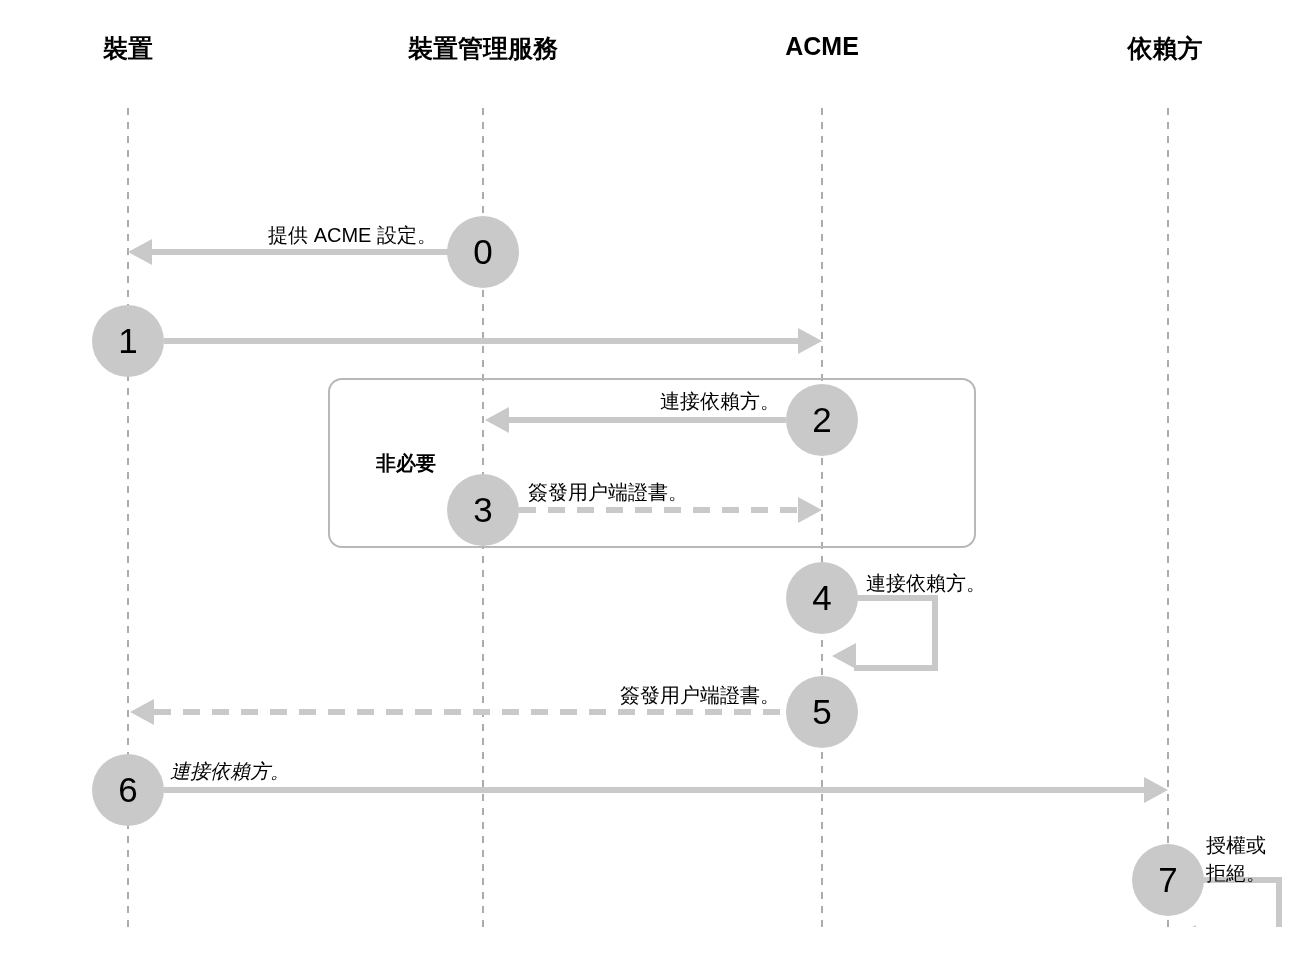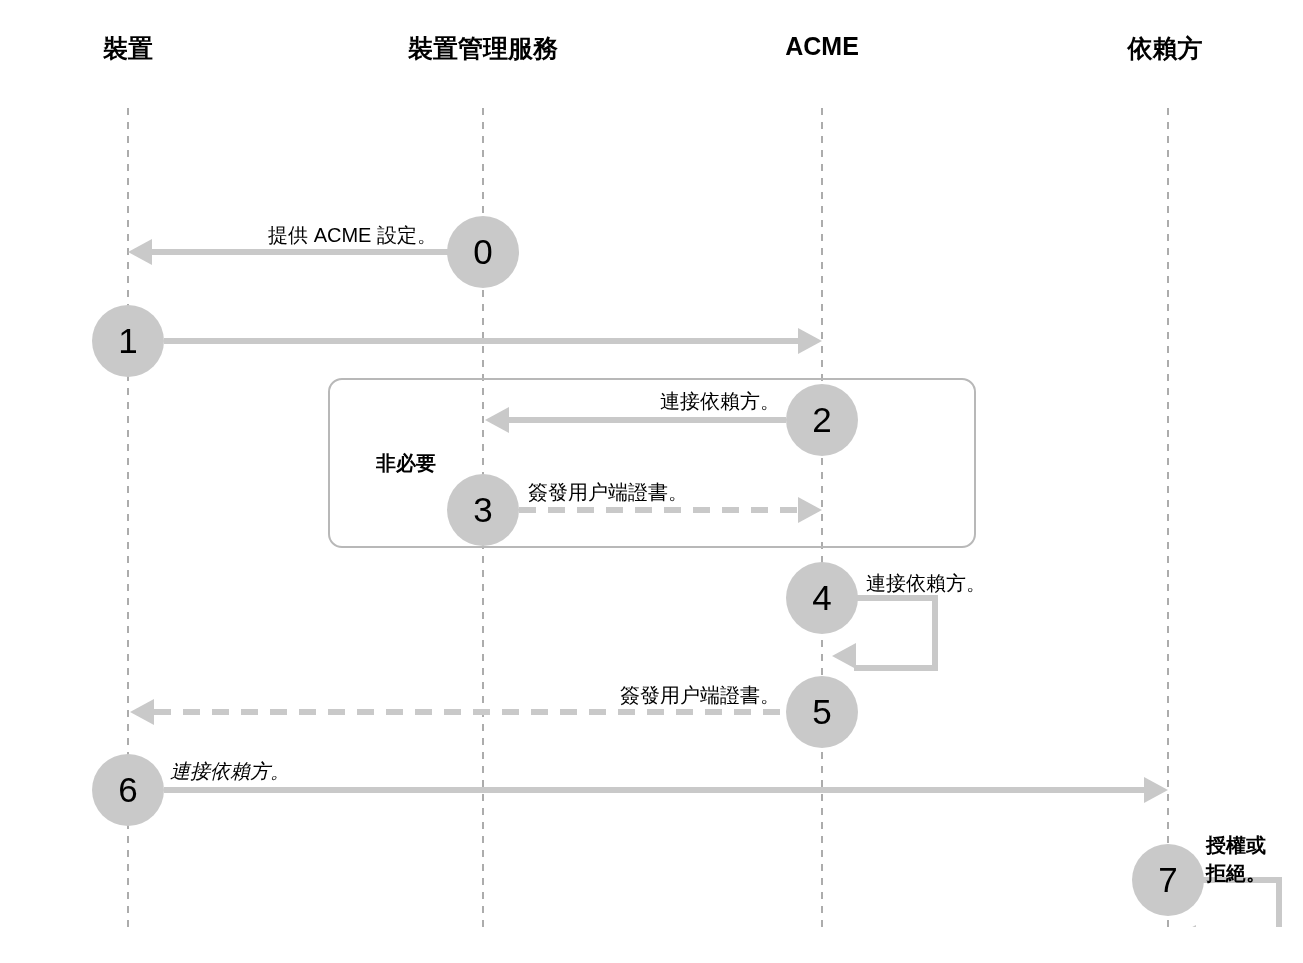--- a/index.html
+++ b/index.html
@@ -121,21 +121,21 @@
   <div class="msg-label" style="right:523px;top:682px;">簽發用户端證書。</div>
   <div class="arrow-dashed" style="left:154px;top:709px;width:632px;"></div>
   <div class="ah-left" style="left:130px;top:699px;"></div>
   <div class="step-circle" style="left:786px;top:676px;">5</div>
 
   <div class="msg-label" style="left:170px;top:758px;font-style:italic;">連接依賴方。</div>
   <div class="arrow-body" style="left:164px;top:787px;width:980px;"></div>
   <div class="ah-right" style="left:1144px;top:777px;"></div>
   <div class="step-circle" style="left:92px;top:754px;">6</div>
 
-  <div class="msg-label two-line" style="left:1206px;top:831px;font-weight:bold;">
+  <div class="msg-label two-line" style="left:1206px;top:831px;">
     <div>授權或</div>
     <div>拒絕。</div>
   </div>
   <div class="self-loop" style="left:1198px;top:877px;width:78px;height:64px;"></div>
   <div class="ah-left" style="left:1172px;top:925px;"></div>
   <div class="step-circle" style="left:1132px;top:844px;">7</div>
 
 </div>
 
 </body></html>

